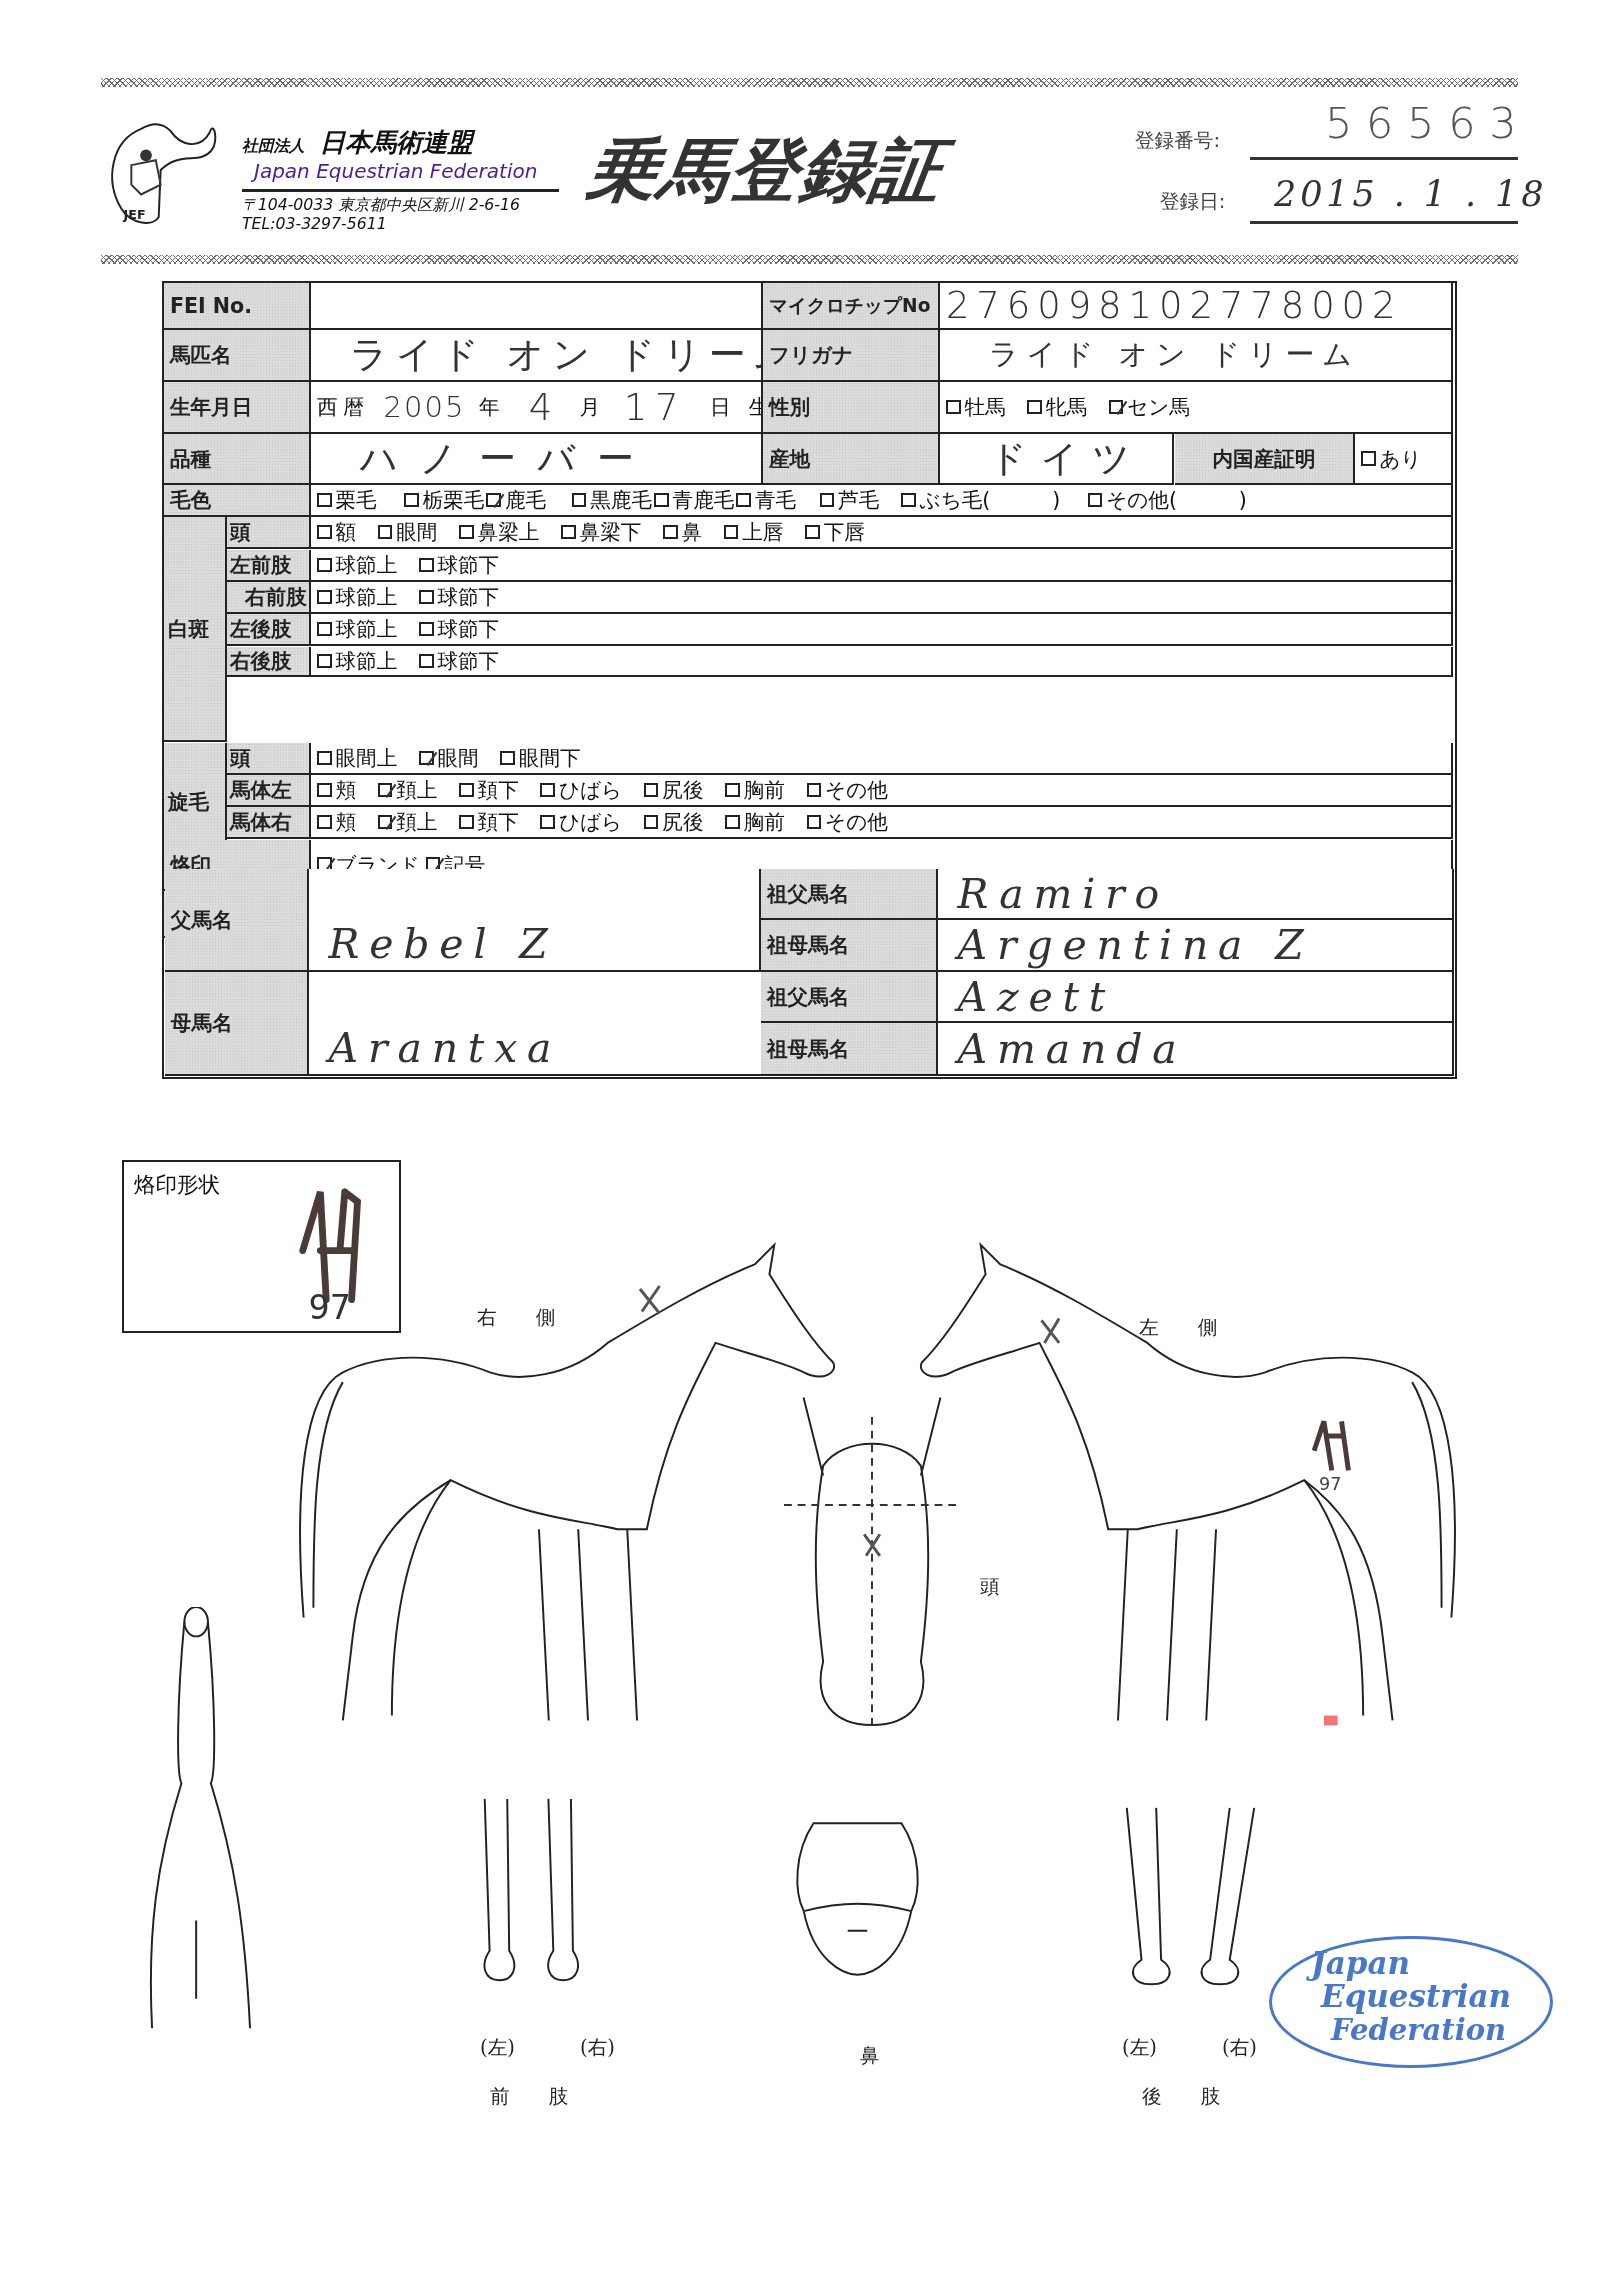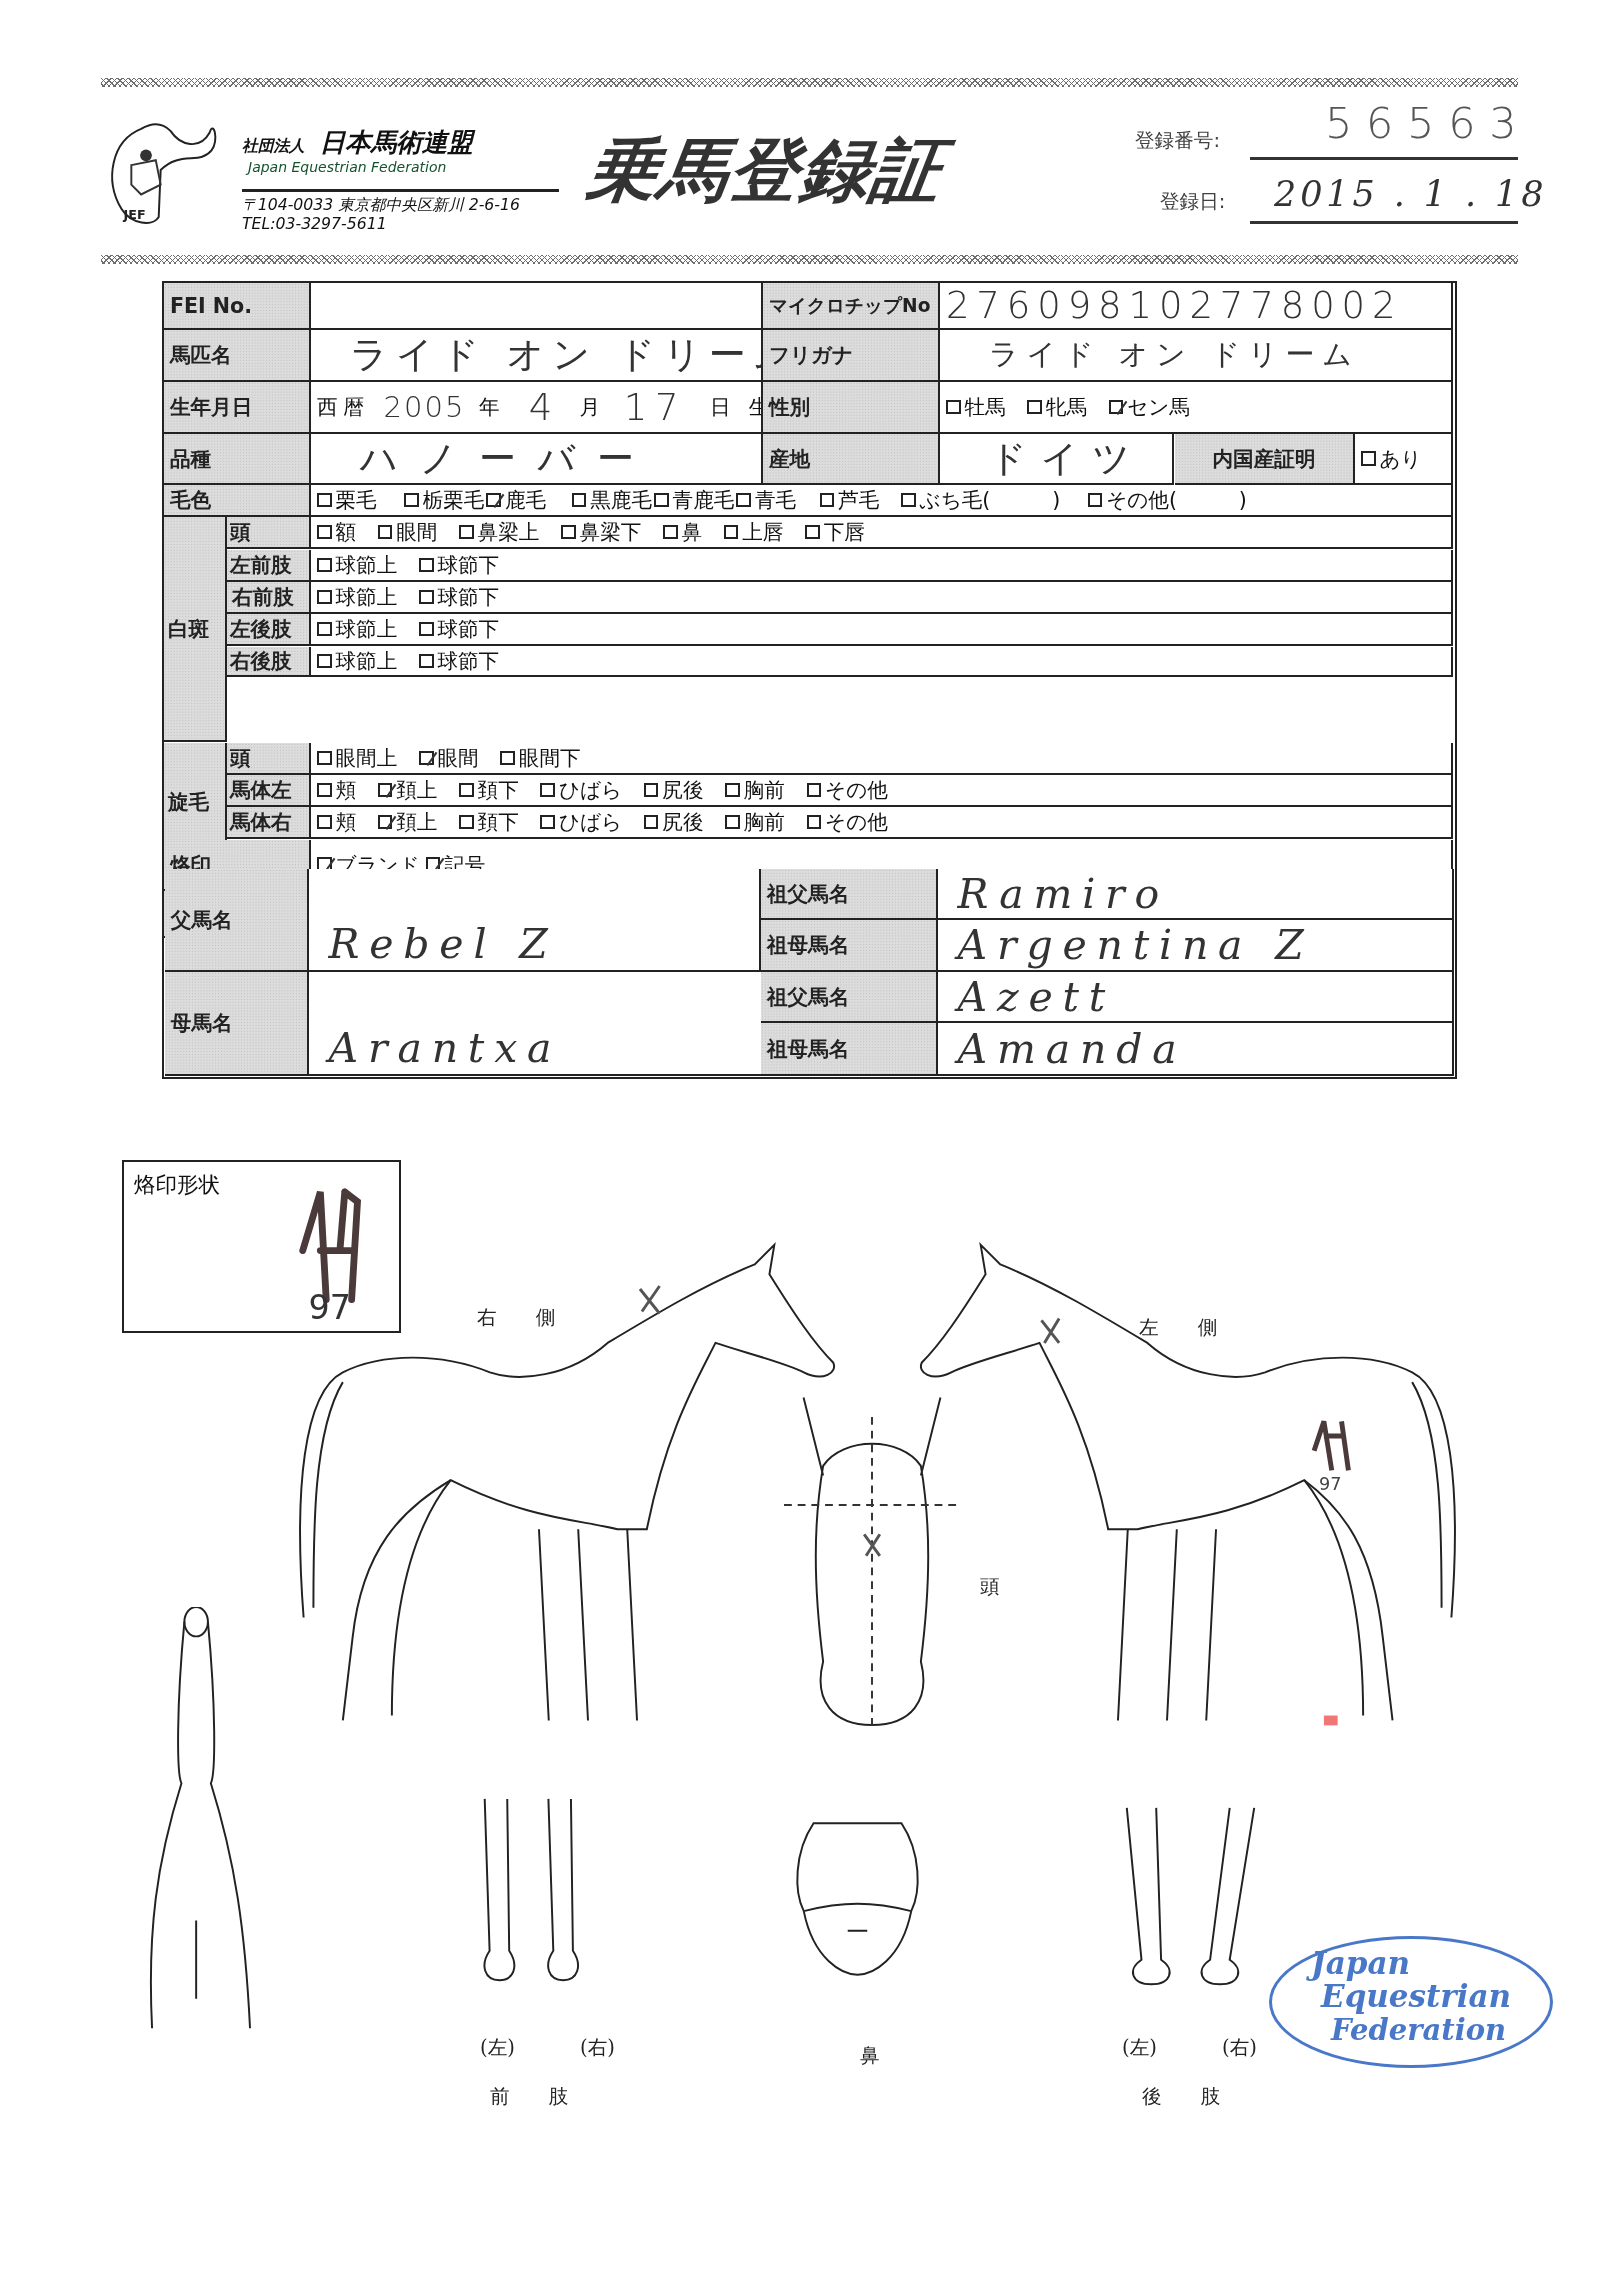--- a/index.html
+++ b/index.html
@@ -48,21 +48,21 @@
     <path class="ln" d="M40 18 C 10 30, 2 70, 20 100 C 30 116, 52 118, 58 108 L 60 60 C 80 40, 100 55, 112 40 C 120 30, 114 8, 110 22 C 100 40, 80 35, 70 20 C 60 10, 50 12, 40 18 Z"></path>
     <circle cx="45" cy="45" r="6" fill="#333"></circle>
     <path d="M30 55 L55 50 L60 75 L40 85 L30 75 Z" fill="none" stroke="#333" stroke-width="2"></path>
     <text x="22" y="110" font-size="13" font-weight="bold" font-family="DejaVu Sans, sans-serif" fill="#222">JEF</text>
   </svg>
 </div>
 <div class="abs" style="left:242px;top:125px;white-space:nowrap;">
   <span style="font-size:15.7px;font-style:italic;font-weight:bold;">社団法人</span>
   <span style="font-size:25.5px;font-style:italic;font-weight:bold;margin-left:9.8px;">日本馬術連盟</span>
 </div>
-<div class="abs" style="left:248px;top:159px;font-size:14px;font-style:italic;color:#14532d;white-space:nowrap;">Japan Equestrian Federation</div>
+<div class="abs" style="left:254px;top:159px;font-size:20px;font-style:italic;color:#4c1d95;white-space:nowrap;">Japan Equestrian Federation</div>
 <div class="abs" style="left:242px;top:189px;width:317px;height:2.9px;background:#222;"></div>
 <div class="abs" style="left:242px;top:195px;font-size:15.7px;font-style:italic;white-space:nowrap;">〒104-0033 東京都中央区新川 2-6-16</div>
 <div class="abs" style="left:242px;top:214px;font-size:15.7px;font-style:italic;white-space:nowrap;">TEL:03-3297-5611</div>
 
 <div class="abs title" style="left:588px;top:125px;">乗馬登録証</div>
 
 <div class="abs reg-label" style="left:1135px;top:127px;">登録番号:</div>
 <div class="abs" style="left:1325px;top:98px;font-size:43px;letter-spacing:13.7px;color:#555;font-family:'DejaVu Sans',sans-serif;font-weight:200;">56563</div>
 <div class="reg-line" style="left:1250px;top:157px;width:268px;"></div>
 
@@ -216,21 +216,21 @@
     <div class="cell val" style="left: 147px; top: 267px; width: 1142px; height: 32px;">
       <span class="opt">
         <span class="cb"></span>
         <span>球節上</span>
       </span>
       <span class="opt">
         <span class="cb"></span>
         <span>球節下</span>
       </span>
     </div>
-    <div class="cell lab" style="left: 63px; top: 299px; width: 84px; height: 32px; padding-left: 5px;">右前肢</div>
+    <div class="cell lab" style="left: 63px; top: 299px; width: 84px; height: 32px; padding-left: 18px;">右前肢</div>
     <div class="cell val" style="left: 147px; top: 299px; width: 1142px; height: 32px;">
       <span class="opt">
         <span class="cb"></span>
         <span>球節上</span>
       </span>
       <span class="opt">
         <span class="cb"></span>
         <span>球節下</span>
       </span>
     </div>

